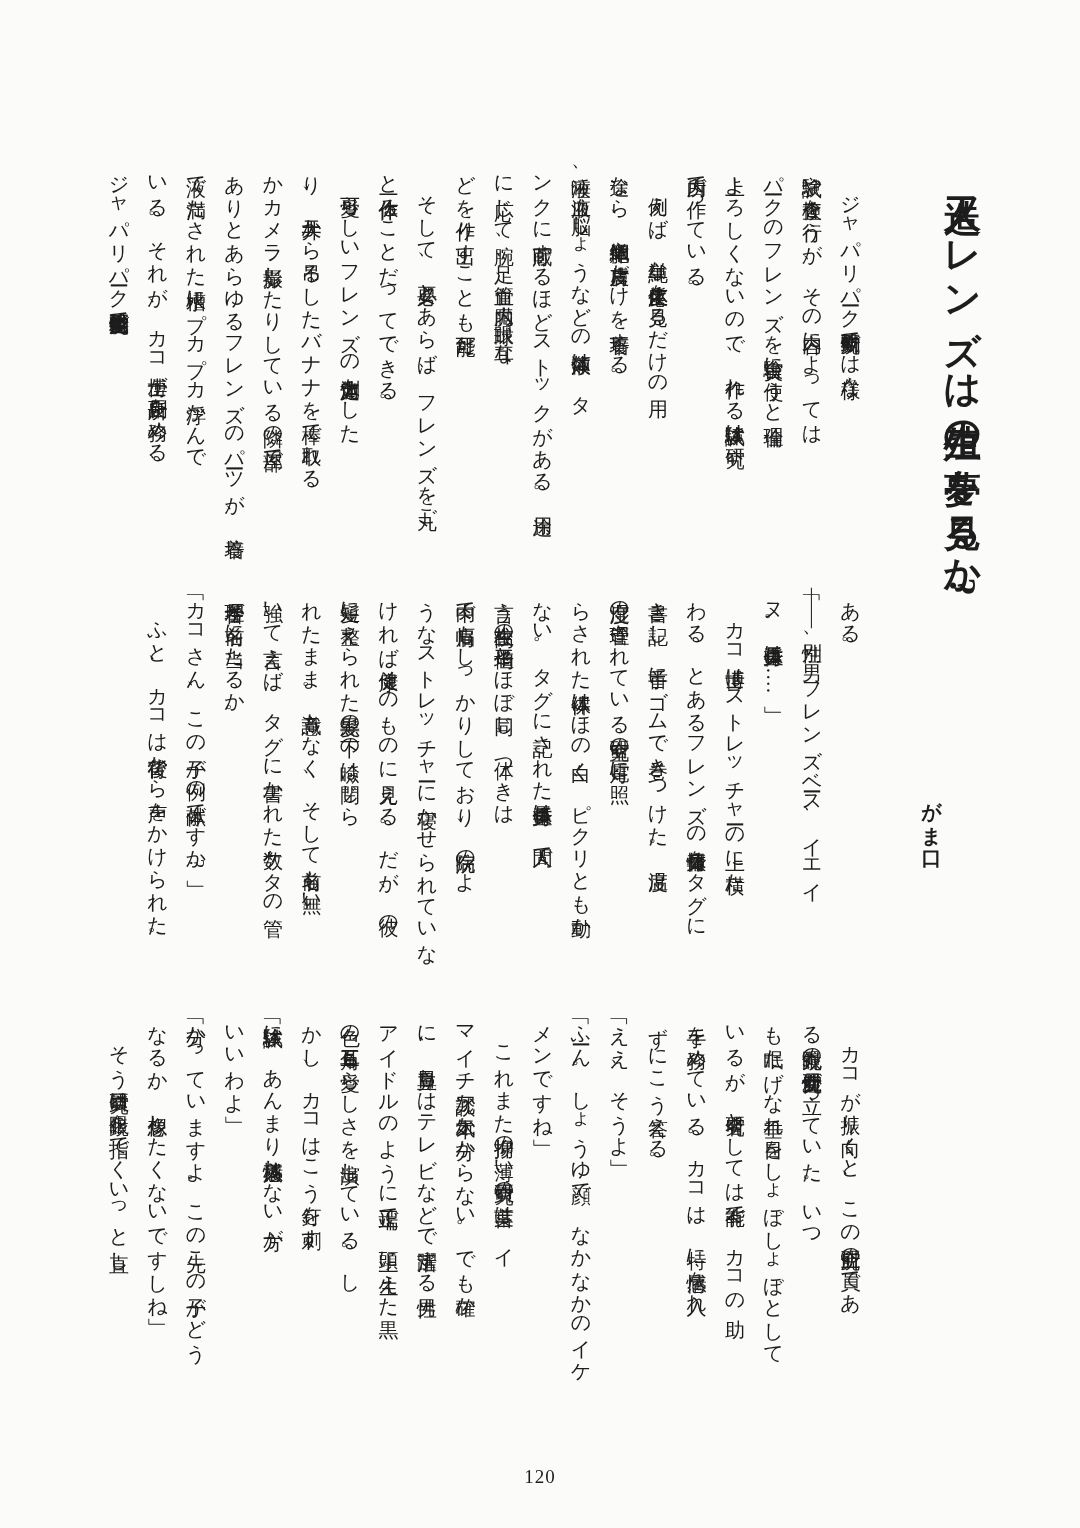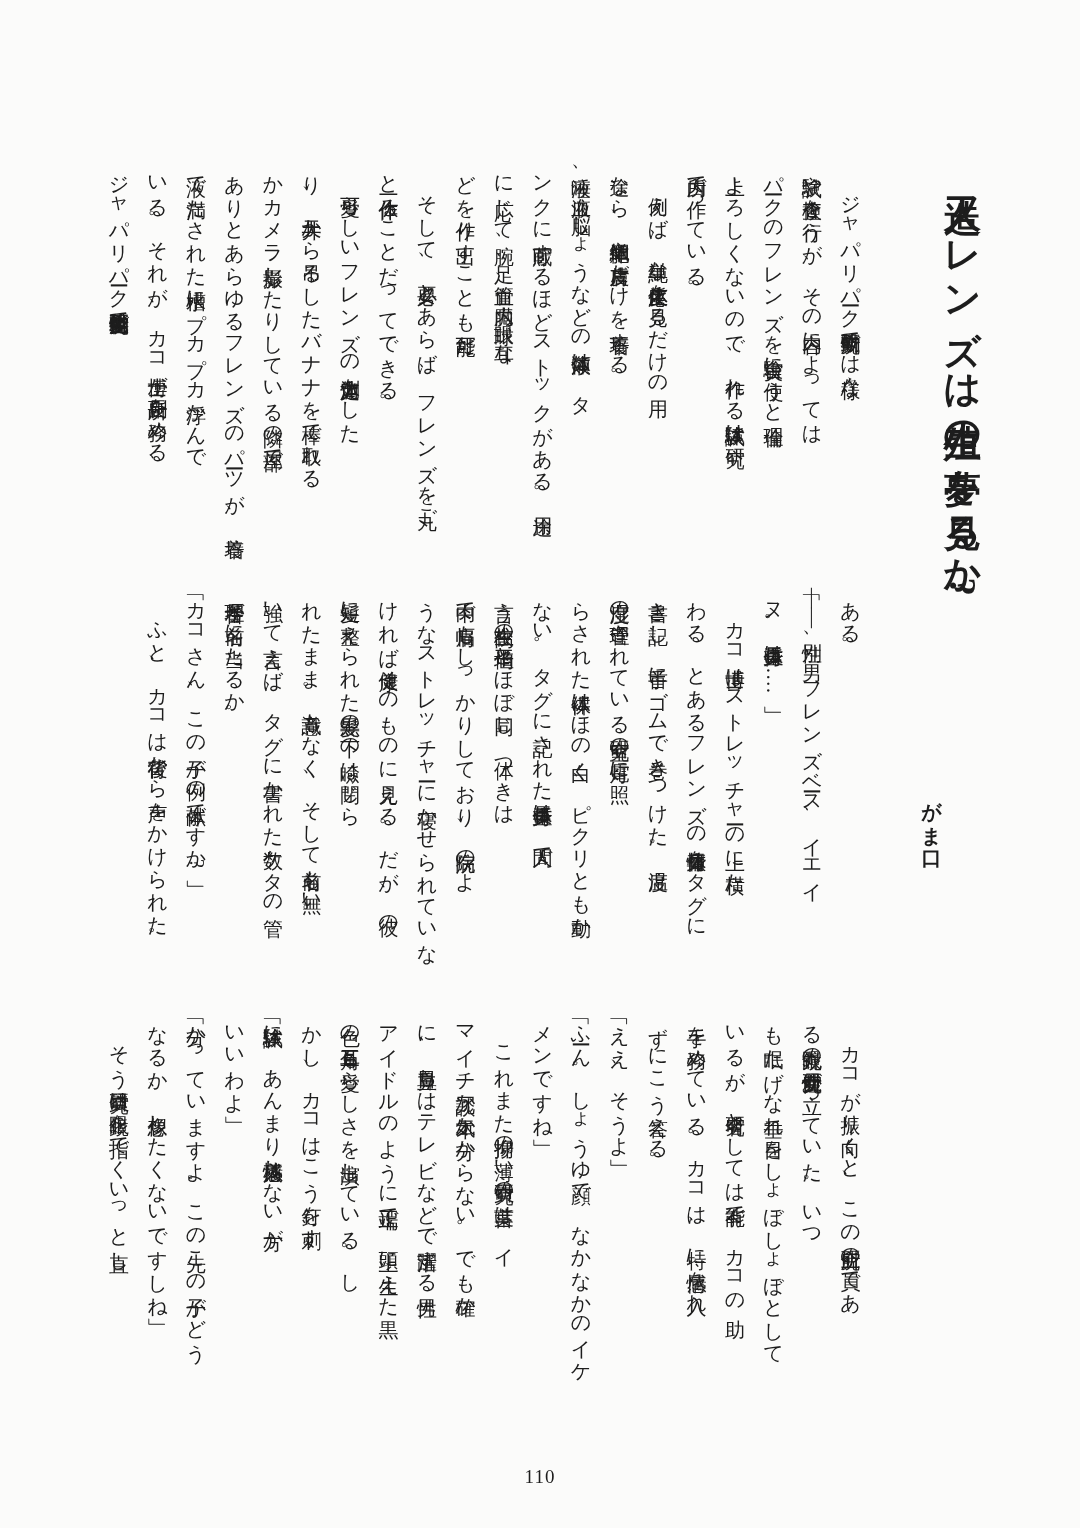--- a/index.html
+++ b/index.html
@@ -139,15 +139,15 @@
       <p class="line">アイドルのように端正で、頭上に生えた黒</p>
       <p class="line">色の三角耳も愛らしさを演出している。し</p>
       <p class="line">かし、カコはこう釘を刺す。</p>
       <p class="line">「試験体に、あんまり感情移入しない方が</p>
       <p class="line">いいわよ」</p>
       <p class="line">「分かっていますよ。この先この子がどう</p>
       <p class="line">なるか、想像したくないですしね」</p>
       <p class="line">　そう研究員は眼鏡を指でくいっと直し</p>
     </div>
 
-  <div class="page-number">110</div>
+  <div class="page-number">120</div>
 
 </div>
 
 </body></html>

